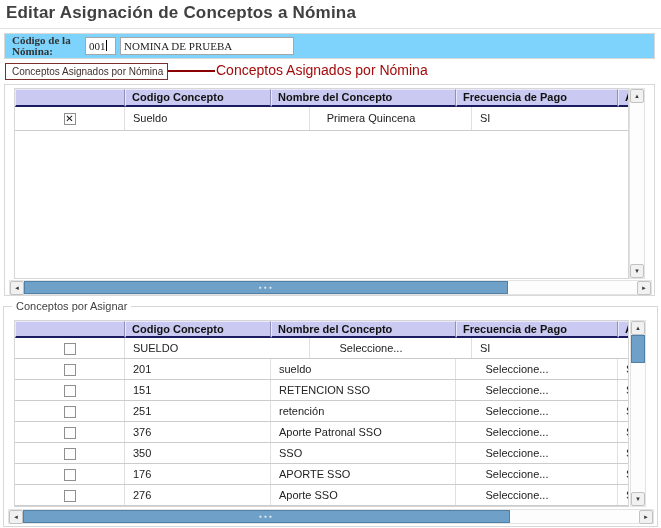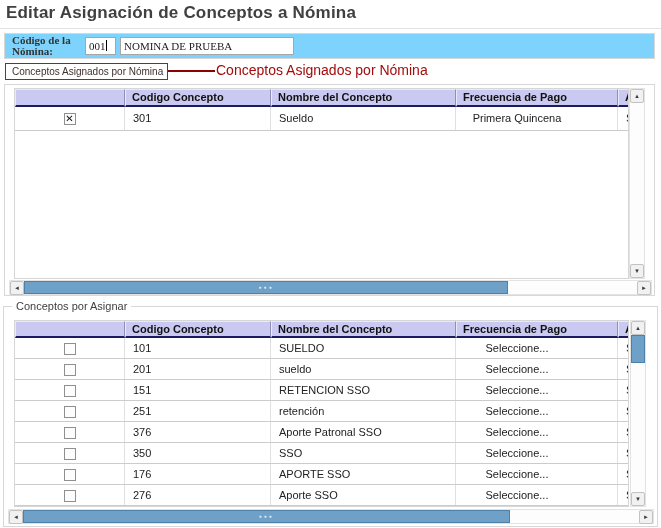--- a/index.html
+++ b/index.html
@@ -90,21 +90,20 @@
     <div class="thead">
       <div class="th c0"></div>
       <div class="th c1">Codigo Concepto</div>
       <div class="th c2">Nombre del Concepto</div>
       <div class="th c3">Frecuencia de Pago</div>
       <div class="th c4">Activo</div>
     </div>
     <div>
         <div class="trow" style="height: 24px; line-height: 23px;">
           <div class="td c0"><span class="cb">✕</span></div>
-          <div class="td c1">301</div>
           <div class="td c2">Sueldo</div>
           <div class="td c3"><span class="combo">
               <span class="combo-text">Primera Quincena</span>
               <span class="combo-btn">▼</span>
             </span></div>
           <div class="td c4">SI</div>
         </div>
       </div>
   </div>
   <div class="vscroll vs1">
@@ -137,21 +136,20 @@
     <div class="thead" style="height:17px">
       <div class="th c0"></div>
       <div class="th c1">Codigo Concepto</div>
       <div class="th c2">Nombre del Concepto</div>
       <div class="th c3">Frecuencia de Pago</div>
       <div class="th c4">Activo</div>
     </div>
     <div>
         <div class="trow" style="height: 21px; line-height: 20px;">
           <div class="td c0"><span class="cb"></span></div>
-          <div class="td c1">101</div>
           <div class="td c2">SUELDO</div>
           <div class="td c3"><span class="combo">
               <span class="combo-text">Seleccione...</span>
               <span class="combo-btn">▼</span>
             </span></div>
           <div class="td c4">SI</div>
         </div>
         <div class="trow" style="height: 21px; line-height: 20px;">
           <div class="td c0"><span class="cb"></span></div>
           <div class="td c1">201</div>

